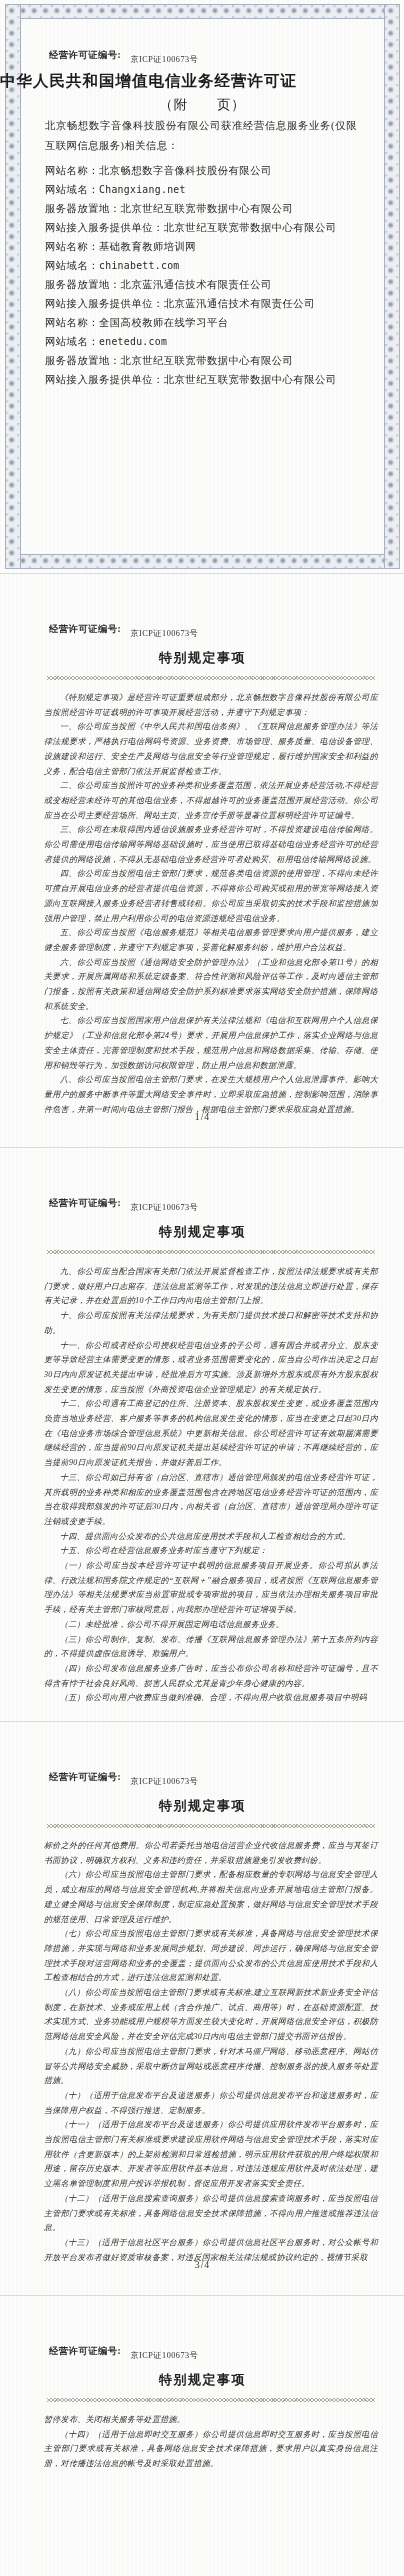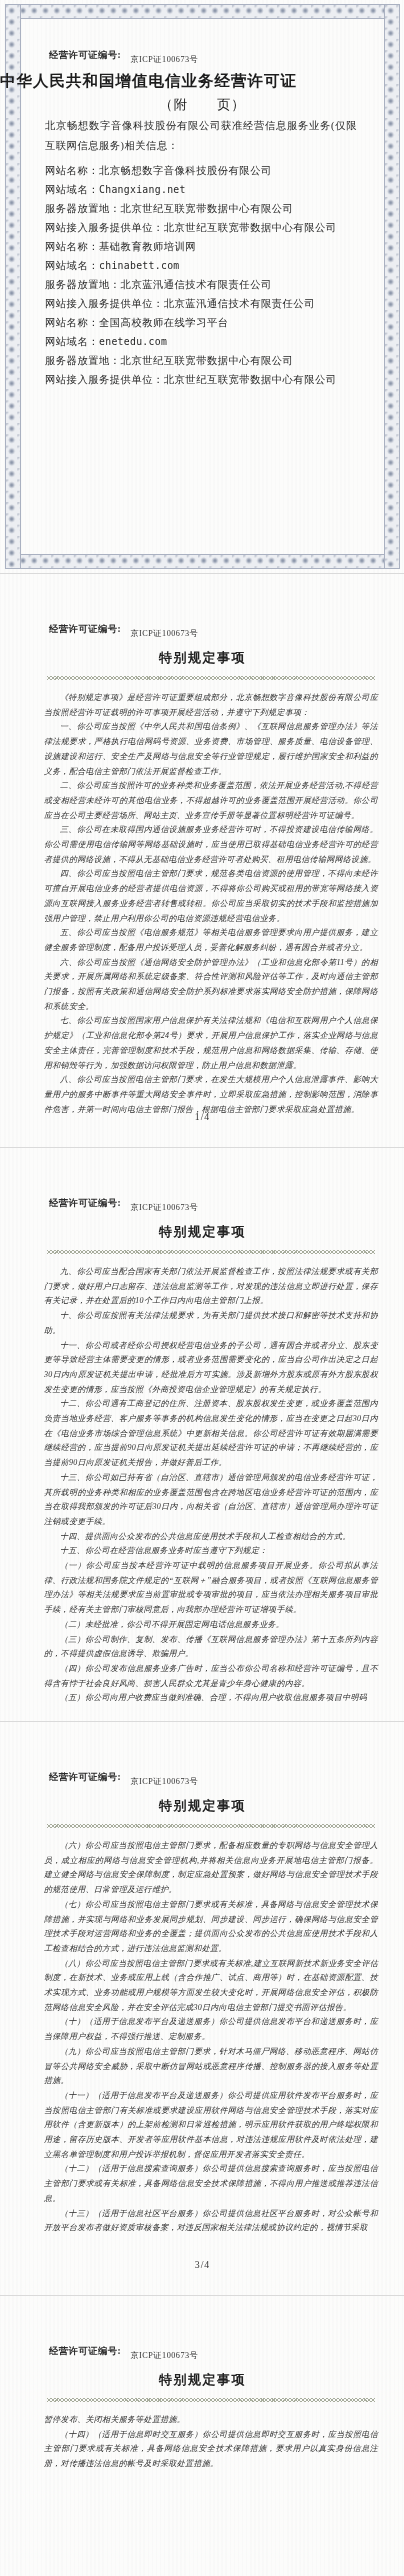--- a/index.html
+++ b/index.html
@@ -115,21 +115,21 @@
       <p class="para ind">《特别规定事项》是经营许可证重要组成部分，北京畅想数字音像科技股份有限公司应当按照经营许可证载明的许可事项开展经营活动，并遵守下列规定事项：</p>
 
       <p class="para ind">一、你公司应当按照《中华人民共和国电信条例》、《互联网信息服务管理办法》等法律法规要求，严格执行电信网码号资源、业务资费、市场管理、服务质量、电信设备管理、设施建设和运行、安全生产及网络与信息安全等行业管理规定，履行维护国家安全和利益的义务，配合电信主管部门依法开展监督检查工作。</p>
 
       <p class="para ind">二、你公司应当按照许可的业务种类和业务覆盖范围，依法开展业务经营活动,不得经营或变相经营未经许可的其他电信业务，不得超越许可的业务覆盖范围开展经营活动。你公司应当在公司主要经营场所、网站主页、业务宣传手册等显著位置标明经营许可证编号。</p>
 
       <p class="para ind">三、你公司在未取得国内通信设施服务业务经营许可时，不得投资建设电信传输网络。你公司需使用电信传输网等网络基础设施时，应当使用已取得基础电信业务经营许可的经营者提供的网络设施，不得从无基础电信业务经营许可者处购买、租用电信传输网网络设施。</p>
 
       <p class="para ind">四、你公司应当按照电信主管部门要求，规范各类电信资源的使用管理，不得向未经许可擅自开展电信业务的经营者提供电信资源，不得将你公司购买或租用的带宽等网络接入资源向互联网接入服务业务经营者转售或转租。你公司应当采取切实的技术手段和监控措施加强用户管理，禁止用户利用你公司的电信资源违规经营电信业务。</p>
 
-      <p class="para ind">五、你公司应当按照《电信服务规范》等相关电信服务管理要求向用户提供服务，建立健全服务管理制度，配备用户投诉受理人员，妥善化解服务纠纷，遇有因合并或者分立。</p>
+      <p class="para ind">五、你公司应当按照《电信服务规范》等相关电信服务管理要求向用户提供服务，建立健全服务管理制度，并遵守下列规定事项，妥善化解服务纠纷，维护用户合法权益。</p>
 
       <p class="para ind">六、你公司应当按照《通信网络安全防护管理办法》（工业和信息化部令第11号）的相关要求，开展所属网络和系统定级备案、符合性评测和风险评估等工作，及时向通信主管部门报备，按照有关政策和通信网络安全防护系列标准要求落实网络安全防护措施，保障网络和系统安全。</p>
 
       <p class="para ind">七、你公司应当按照国家用户信息保护有关法律法规和《电信和互联网用户个人信息保护规定》（工业和信息化部令第24号）要求，开展用户信息保护工作，落实企业网络与信息安全主体责任，完善管理制度和技术手段，规范用户信息和网络数据采集、传输、存储、使用和销毁等行为，加强数据访问权限管理，防止用户信息和数据泄露。</p>
 
       <p class="para ind">八、你公司应当按照电信主管部门要求，在发生大规模用户个人信息泄露事件、影响大量用户的服务中断事件等重大网络安全事件时，立即采取应急措施，控制影响范围，消除事件危害，并第一时间向电信主管部门报告，根据电信主管部门要求采取应急处置措施。</p>
     </div>
   <div class="page-num">1/4</div>
 </div>
 
@@ -170,31 +170,32 @@
 
 <div class="page">
   <div class="licrow">
     <span class="lic-label">经营许可证编号:</span>
     <span class="lic-value">京ICP证100673号</span>
   </div>
   <div class="sp-title">特别规定事项</div>
   <div class="divider"></div>
   <div class="sp-body">
 
+      <p class="para cont">标价之外的任何其他费用。你公司若委托当地电信运营企业代收信息服务费，应当与其签订书面协议，明确双方权利、义务和违约责任，并采取措施避免引发收费纠纷。</p>
 
       <p class="para ind">（六）你公司应当按照电信主管部门要求，配备相应数量的专职网络与信息安全管理人员，成立相应的网络与信息安全管理机构,并将相关信息向业务开展地电信主管部门报备。建立健全网络与信息安全保障制度，制定应急处置预案，做好网络与信息安全管理技术手段的规范使用、日常管理及运行维护。</p>
 
       <p class="para ind">（七）你公司应当按照电信主管部门要求或有关标准，具备网络与信息安全管理技术保障措施，并实现与网络和业务发展同步规划、同步建设、同步运行，确保网络与信息安全管理技术手段对运营网络和业务的全覆盖；提供面向公众发布的公共信息应使用技术手段和人工检查相结合的方式，进行违法信息监测和处置。</p>
 
       <p class="para ind">（八）你公司应当按照电信主管部门要求或有关标准,建立互联网新技术新业务安全评估制度，在新技术、业务或应用上线（含合作推广、试点、商用等）时，在基础资源配置、技术实现方式、业务功能或用户规模等方面发生较大变化时，开展网络信息安全评估，积极防范网络信息安全风险，并在安全评估完成30日内向电信主管部门提交书面评估报告。</p>
 
+      <p class="para ind">（九）你公司应当按照电信主管部门要求，针对木马僵尸网络、移动恶意程序、网站仿冒等公共网络安全威胁，采取中断仿冒网站或恶意程序传播、控制服务器的接入服务等处置措施。</p>
+
       <p class="para ind">（十）（适用于信息发布平台及递送服务）你公司提供信息发布平台和递送服务时，应当保障用户权益，不得强行推送、定制服务。</p>
 
-      <p class="para ind">（九）你公司应当按照电信主管部门要求，针对木马僵尸网络、移动恶意程序、网站仿冒等公共网络安全威胁，采取中断仿冒网站或恶意程序传播、控制服务器的接入服务等处置措施。</p>
-
       <p class="para ind">（十一）（适用于信息发布平台及递送服务）你公司提供应用软件发布平台服务时，应当按照电信主管部门有关标准或要求建设应用软件网络与信息安全管理技术手段，落实对应用软件（含更新版本）的上架前检测和日常巡检措施，明示应用软件获取的用户终端权限和用途，留存历史版本、开发者等应用软件基本信息，对违法违规应用软件及时依法处理，建立黑名单管理制度和用户投诉举报机制，督促应用开发者落实安全责任。</p>
 
       <p class="para ind">（十二）（适用于信息搜索查询服务）你公司提供信息搜索查询服务时，应当按照电信主管部门要求或有关标准，具备网络信息安全技术保障措施，不得向用户推送或推荐违法信息。</p>
 
       <p class="para ind">（十三）（适用于信息社区平台服务）你公司提供信息社区平台服务时，对公众帐号和开放平台发布者做好资质审核备案，对违反国家相关法律法规或协议约定的，视情节采取</p>
     </div>
   <div class="page-num">3/4</div>
 </div>
 
 <div class="page">

